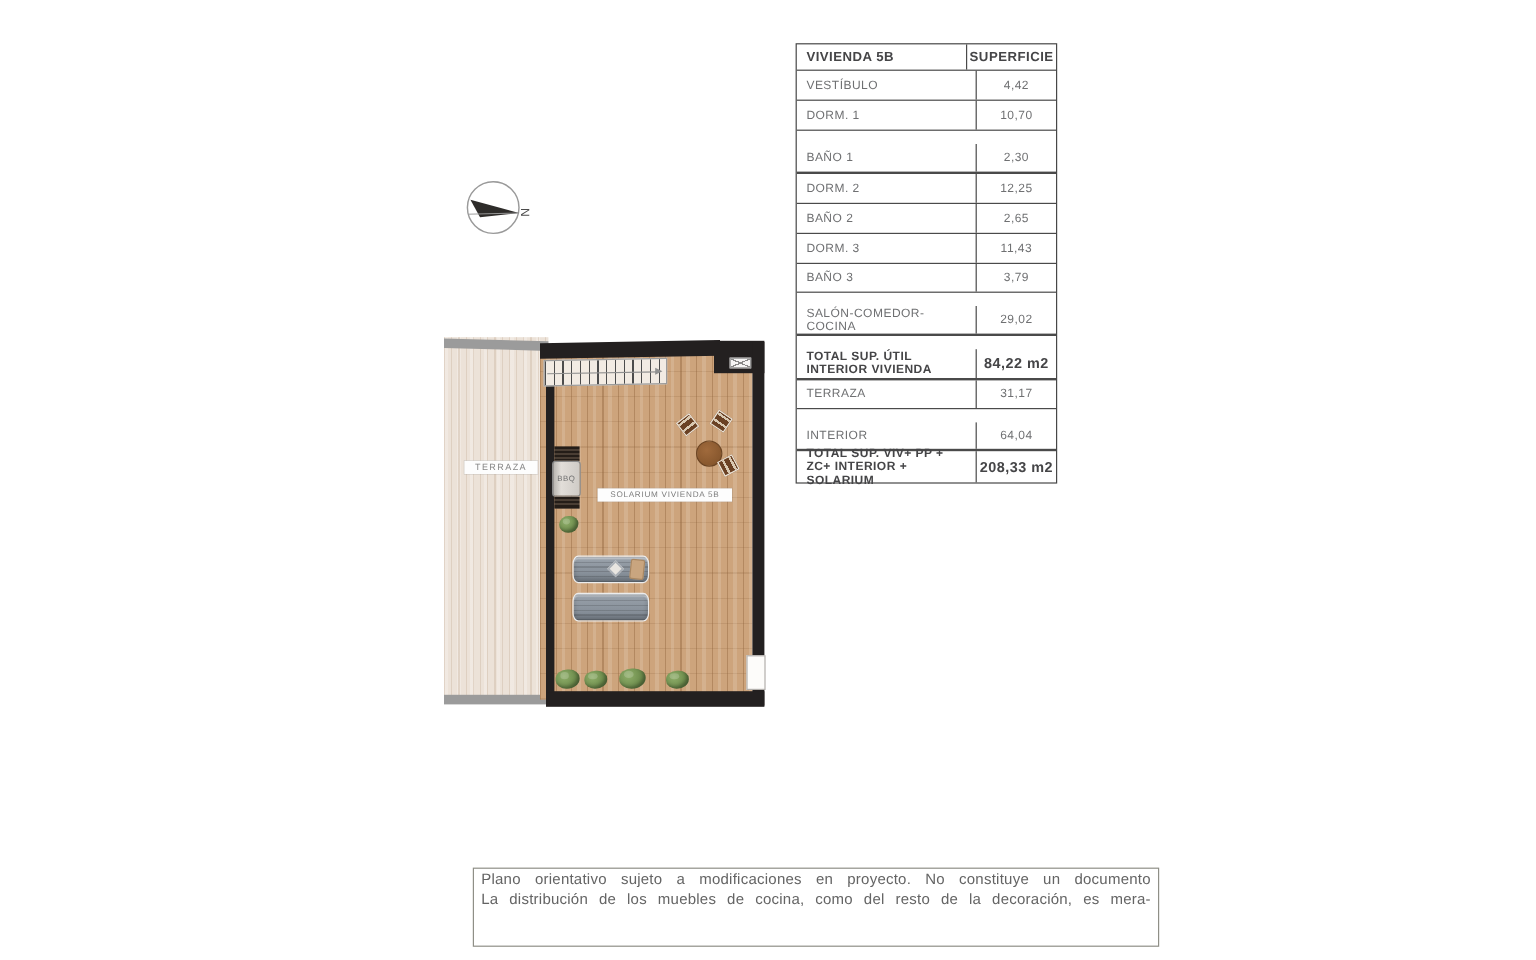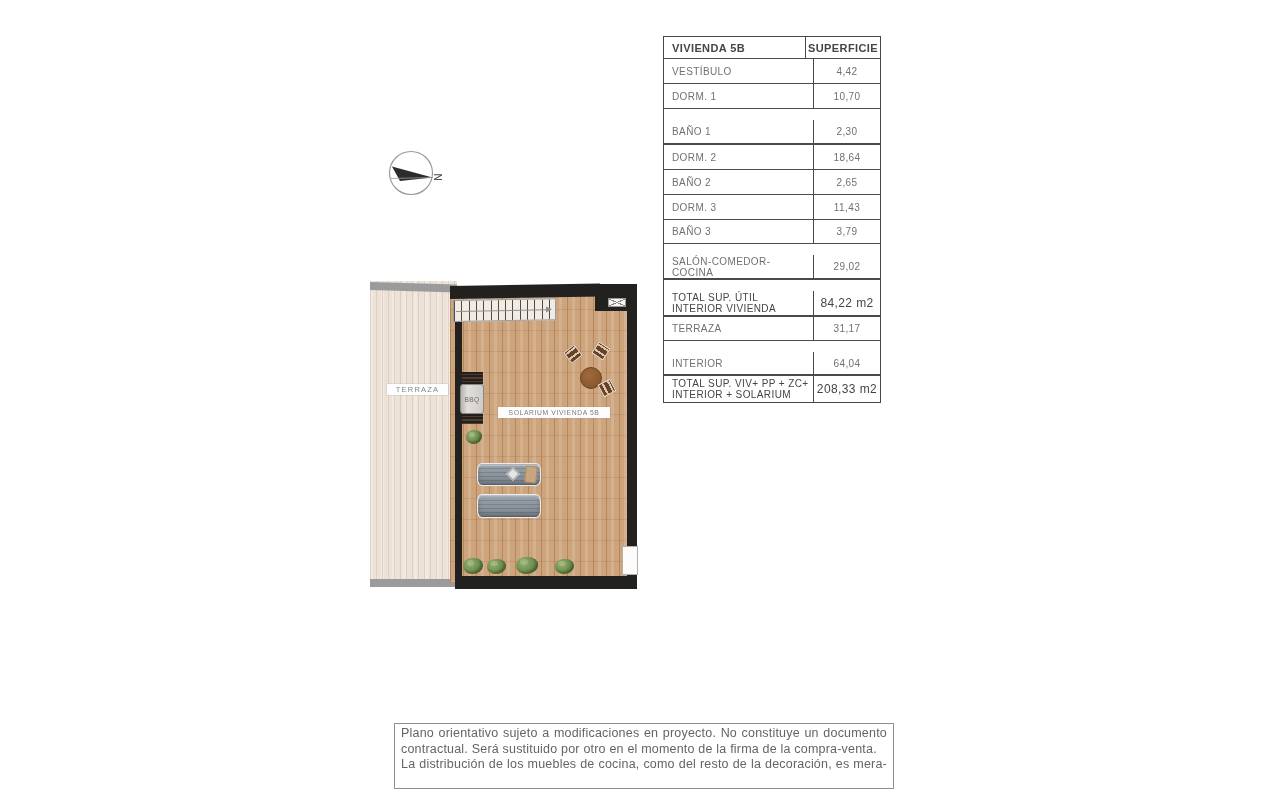--- a/index.html
+++ b/index.html
@@ -12,25 +12,25 @@
               box-sizing:border-box;background:#fff;}
   .trow{display:flex;border-bottom:1px solid #4a4a4a;box-sizing:border-box;}
   .trow:last-child{border-bottom:none;}
   .trow.bthick{border-bottom-width:2px;margin-top:11px;}
   .trow .c1{width:150px;border-right:1px solid #4a4a4a;box-sizing:border-box;
             display:flex;align-items:center;padding:1px 4px 1px 8px;}
   .trow .c2{flex:1;display:flex;align-items:center;justify-content:center;padding:1px 2px;text-align:center;}
   .trow{font-size:10px;letter-spacing:0.4px;color:#6f7072;}
   .trow.hdr{height:22px;font-weight:bold;font-size:11px;color:#454547;}
   .r24{height:24px}.r25{height:25px}.r26{height:26px}
-  .trow.total{font-weight:normal;color:#454547;line-height:11px;}
+  .trow.total{font-weight:bold;color:#454547;line-height:11px;}
   .trow.total .c2{font-size:12px;}
 
   
-  .disclaimer{position:absolute;left:394px;top:723px;width:500px;height:66px;box-sizing:border-box;
+  .disclaimer{position:absolute;left:394px;top:723px;width:572px;height:66px;box-sizing:border-box;
               border:1px solid #8f8f87;padding:2px 6px 0 6px;background:#fff;
               font-size:12.5px;line-height:15.5px;color:#646464;letter-spacing:0.2px;}
   .disclaimer .just{text-align:justify;text-align-last:justify;}
 
   
   .compass{position:absolute;left:388px;top:149px;width:58px;height:50px;}
 
   
   .plan{position:absolute;left:370px;top:281px;width:268px;height:309px;}
   .plan *{position:absolute;box-sizing:border-box;}
@@ -176,21 +176,21 @@
     <div class="trow r25">
       <div class="c1">DORM. 1</div>
       <div class="c2">10,70</div>
     </div>
     <div class="trow r25 bthick">
       <div class="c1">BAÑO 1</div>
       <div class="c2">2,30</div>
     </div>
     <div class="trow r25">
       <div class="c1">DORM. 2</div>
-      <div class="c2">18,64</div>
+      <div class="c2">12,25</div>
     </div>
     <div class="trow r25">
       <div class="c1">BAÑO 2</div>
       <div class="c2">2,65</div>
     </div>
     <div class="trow r25">
       <div class="c1">DORM. 3</div>
       <div class="c2">11,43</div>
     </div>
     <div class="trow r24">
@@ -214,18 +214,17 @@
       <div class="c2">64,04</div>
     </div>
     <div class="trow r26 total">
       <div class="c1">TOTAL SUP. VIV+ PP + ZC+ INTERIOR + SOLARIUM</div>
       <div class="c2">208,33 m2</div>
     </div>
   </div>
 
   <div class="disclaimer">
     <div class="just">Plano orientativo sujeto a modificaciones en proyecto. No constituye un documento</div>
-    <div>contractual. Será sustituido por otro en el momento de la firma de la compra-venta.</div>
     <div class="just">La distribución de los muebles de cocina, como del resto de la decoración, es mera-</div>
 
   </div>
 
 </div>
 
 </body></html>

